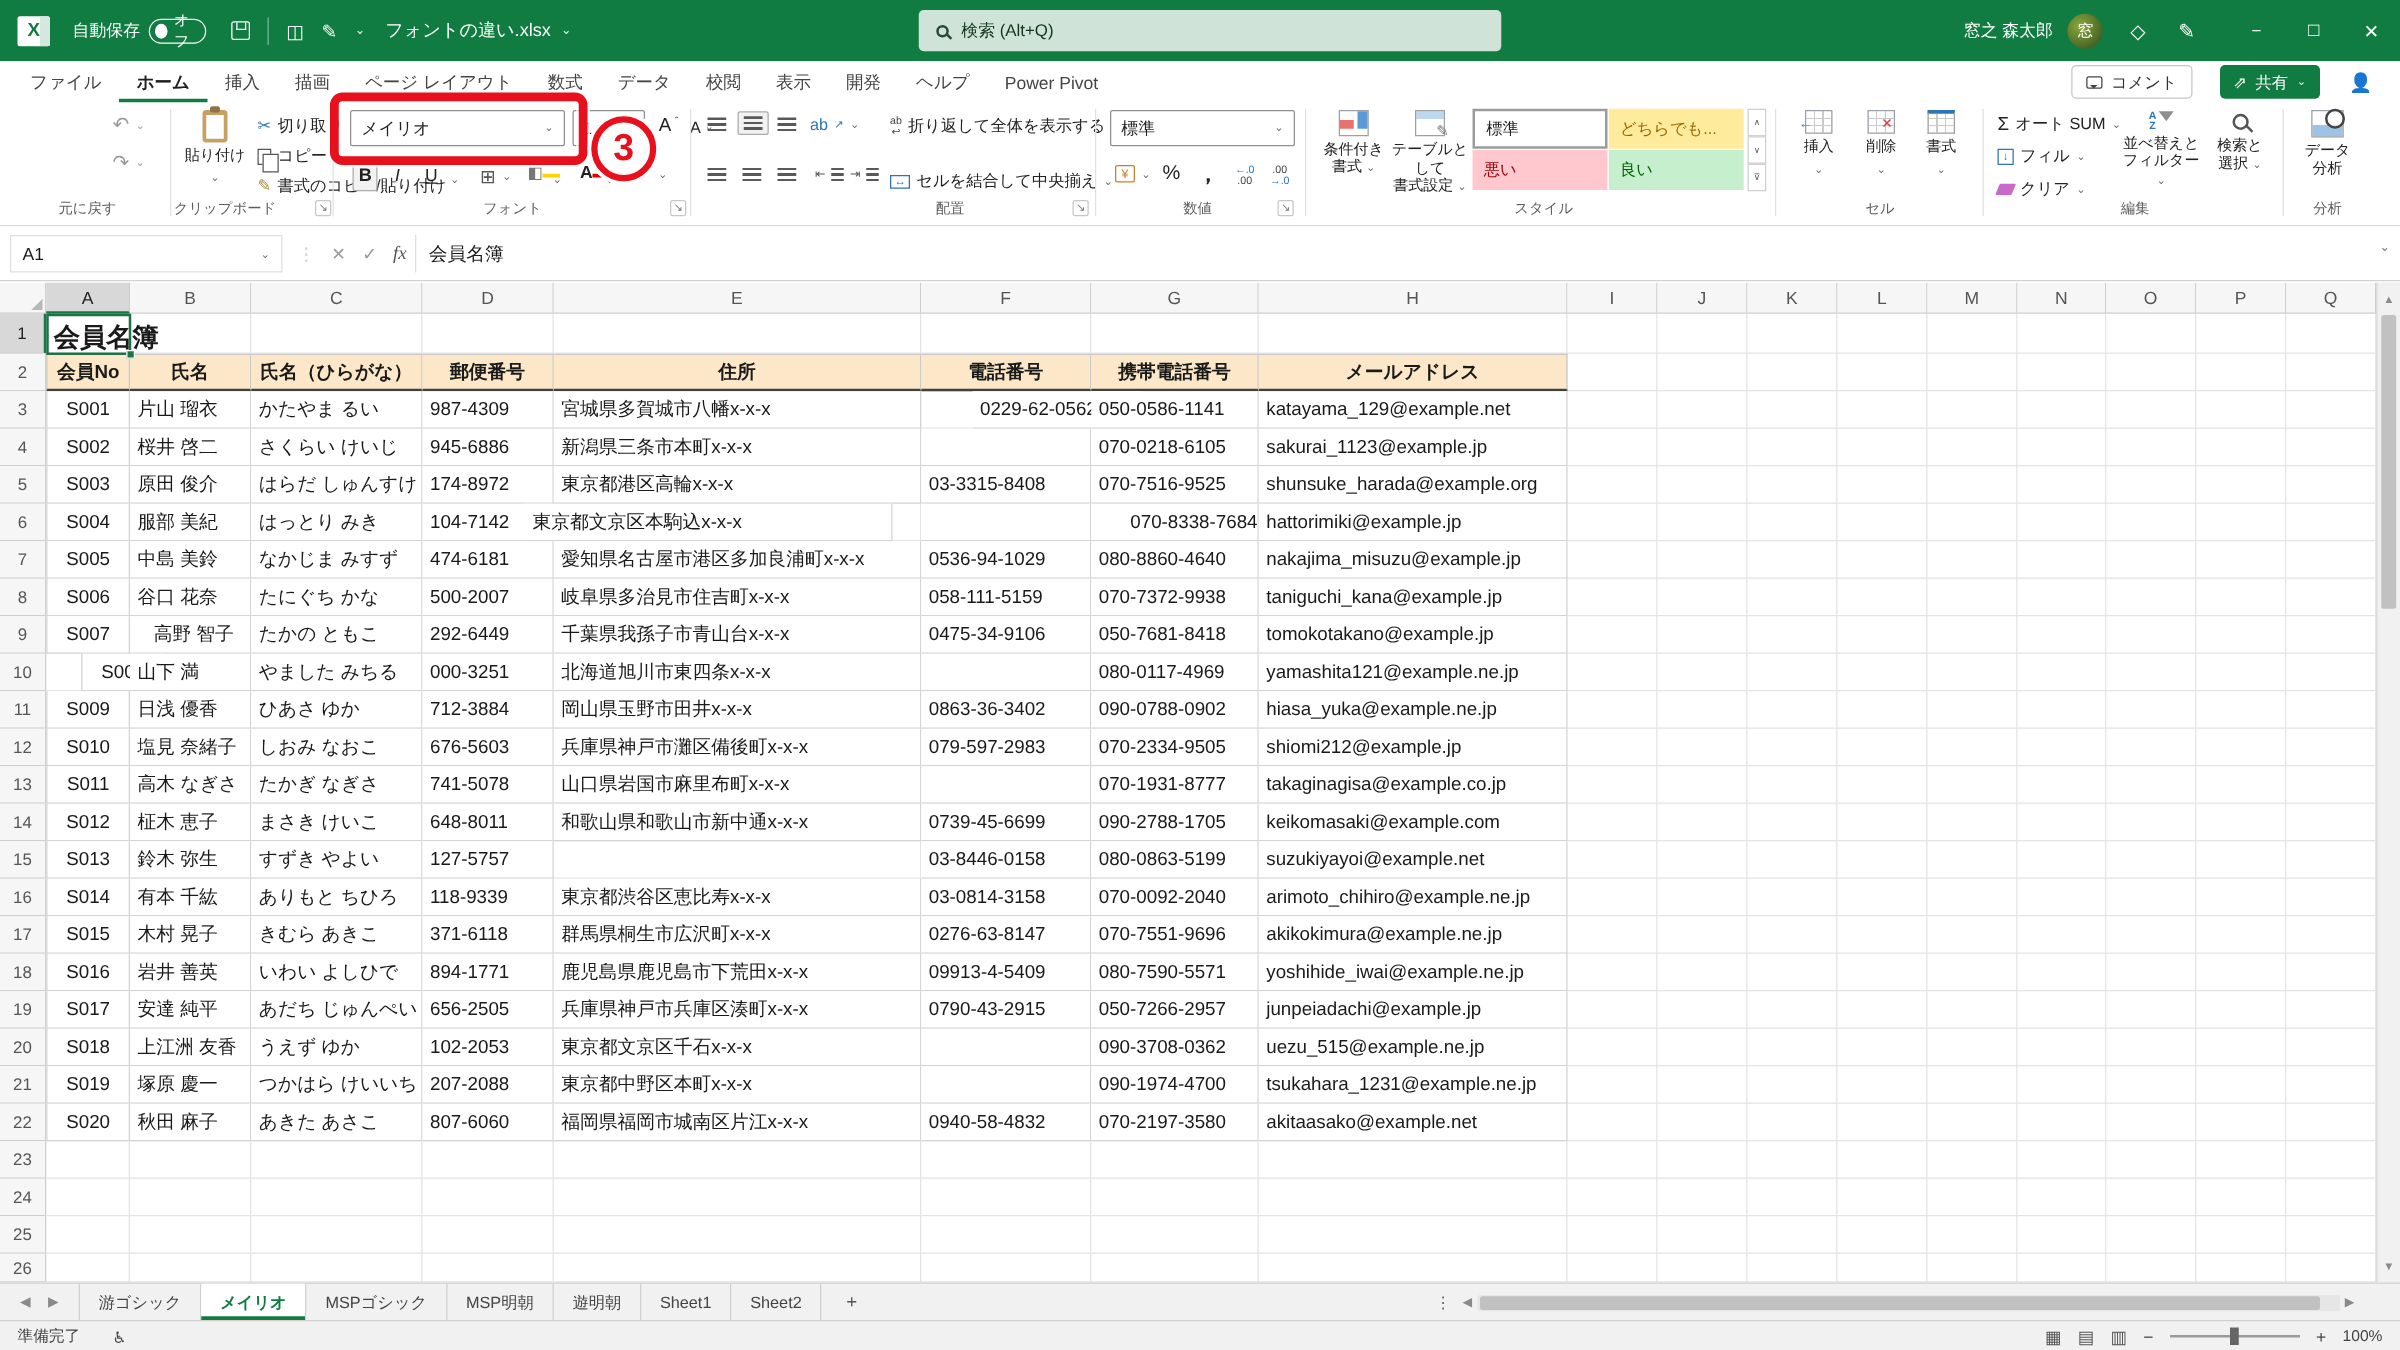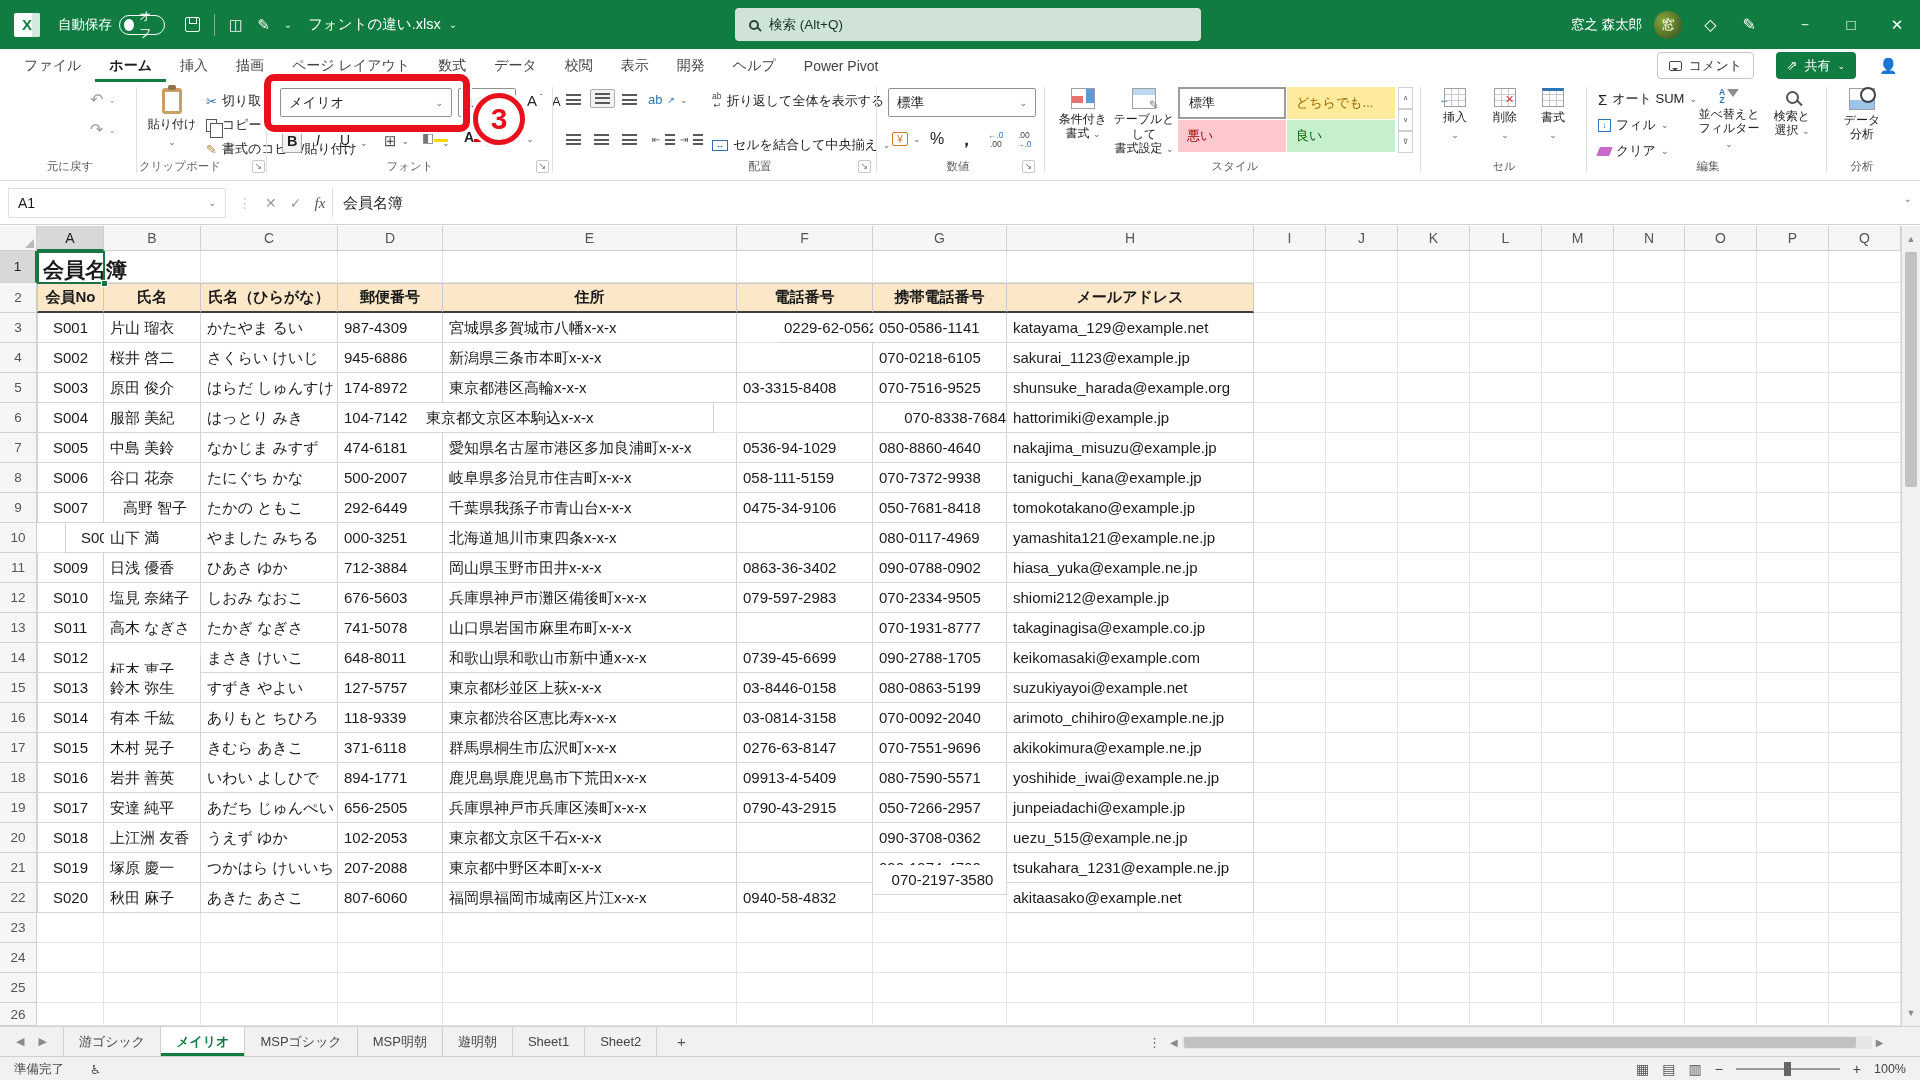--- a/index.html
+++ b/index.html
@@ -632,32 +632,31 @@
       <div class="td" style="left: 1007px; top: 357px; width: 247px; height: 30px;">shiomi212@example.jp</div>
       <div class="td ctr" style="left: 37px; top: 387px; width: 67px; height: 30px; border-left: 1px solid rgb(212, 212, 212);">S011</div>
       <div class="td" style="left: 104px; top: 387px; width: 97px; height: 30px;">高木 なぎさ</div>
       <div class="td" style="left: 201px; top: 387px; width: 137px; height: 30px;">たかぎ なぎさ</div>
       <div class="td" style="left: 338px; top: 387px; width: 105px; height: 30px;">741-5078</div>
       <div class="td" style="left: 443px; top: 387px; width: 294px; height: 30px;">山口県岩国市麻里布町x-x-x</div>
       <div class="td" style="left: 737px; top: 387px; width: 136px; height: 30px;"></div>
       <div class="td" style="left: 873px; top: 387px; width: 134px; height: 30px;">070-1931-8777</div>
       <div class="td" style="left: 1007px; top: 387px; width: 247px; height: 30px;">takaginagisa@example.co.jp</div>
       <div class="td ctr" style="left: 37px; top: 417px; width: 67px; height: 30px; border-left: 1px solid rgb(212, 212, 212);">S012</div>
-      <div class="td" style="left: 104px; top: 429px; width: 97px; height: 30px;">柾木 恵子</div>
+      <div class="td" style="left: 104px; top: 417px; width: 97px; height: 30px;">柾木 恵子</div>
       <div class="td" style="left: 201px; top: 417px; width: 137px; height: 30px;">まさき けいこ</div>
       <div class="td" style="left: 338px; top: 417px; width: 105px; height: 30px;">648-8011</div>
       <div class="td" style="left: 443px; top: 417px; width: 294px; height: 30px;">和歌山県和歌山市新中通x-x-x</div>
       <div class="td" style="left: 737px; top: 417px; width: 136px; height: 30px;">0739-45-6699</div>
       <div class="td" style="left: 873px; top: 417px; width: 134px; height: 30px;">090-2788-1705</div>
       <div class="td" style="left: 1007px; top: 417px; width: 247px; height: 30px;">keikomasaki@example.com</div>
       <div class="td ctr" style="left: 37px; top: 447px; width: 67px; height: 30px; border-left: 1px solid rgb(212, 212, 212);">S013</div>
       <div class="td" style="left: 104px; top: 447px; width: 97px; height: 30px;">鈴木 弥生</div>
       <div class="td" style="left: 201px; top: 447px; width: 137px; height: 30px;">すずき やよい</div>
       <div class="td" style="left: 338px; top: 447px; width: 105px; height: 30px;">127-5757</div>
-      <div class="td" style="left: 443px; top: 447px; width: 294px; height: 30px;">東京都杉並区上荻x-x-x</div>
       <div class="td" style="left: 737px; top: 447px; width: 136px; height: 30px;">03-8446-0158</div>
       <div class="td" style="left: 873px; top: 447px; width: 134px; height: 30px;">080-0863-5199</div>
       <div class="td" style="left: 1007px; top: 447px; width: 247px; height: 30px;">suzukiyayoi@example.net</div>
       <div class="td ctr" style="left: 37px; top: 477px; width: 67px; height: 30px; border-left: 1px solid rgb(212, 212, 212);">S014</div>
       <div class="td" style="left: 104px; top: 477px; width: 97px; height: 30px;">有本 千紘</div>
       <div class="td" style="left: 201px; top: 477px; width: 137px; height: 30px;">ありもと ちひろ</div>
       <div class="td" style="left: 338px; top: 477px; width: 105px; height: 30px;">118-9339</div>
       <div class="td" style="left: 443px; top: 477px; width: 294px; height: 30px;">東京都渋谷区恵比寿x-x-x</div>
       <div class="td" style="left: 737px; top: 477px; width: 136px; height: 30px;">03-0814-3158</div>
       <div class="td" style="left: 873px; top: 477px; width: 134px; height: 30px;">070-0092-2040</div>
@@ -701,21 +700,21 @@
       <div class="td" style="left: 443px; top: 627px; width: 294px; height: 30px;">東京都中野区本町x-x-x</div>
       <div class="td" style="left: 737px; top: 627px; width: 136px; height: 30px;"></div>
       <div class="td" style="left: 873px; top: 627px; width: 134px; height: 30px;">090-1974-4700</div>
       <div class="td" style="left: 1007px; top: 627px; width: 247px; height: 30px;">tsukahara_1231@example.ne.jp</div>
       <div class="td ctr" style="left: 37px; top: 657px; width: 67px; height: 30px; border-left: 1px solid rgb(212, 212, 212);">S020</div>
       <div class="td" style="left: 104px; top: 657px; width: 97px; height: 30px;">秋田 麻子</div>
       <div class="td" style="left: 201px; top: 657px; width: 137px; height: 30px;">あきた あさこ</div>
       <div class="td" style="left: 338px; top: 657px; width: 105px; height: 30px;">807-6060</div>
       <div class="td" style="left: 443px; top: 657px; width: 294px; height: 30px;">福岡県福岡市城南区片江x-x-x</div>
       <div class="td" style="left: 737px; top: 657px; width: 136px; height: 30px;">0940-58-4832</div>
-      <div class="td" style="left: 873px; top: 639px; width: 134px; height: 30px; text-align: center;">070-2197-3580</div>
+      <div class="td" style="left: 873px; top: 657px; width: 134px; height: 30px;">070-2197-3580</div>
       <div class="td" style="left: 1007px; top: 657px; width: 247px; height: 30px;">akitaasako@example.net</div>
       <div class="title-cell">会員名簿</div>
       <div class="sel-a1"></div>
       <div class="sel-handle"></div>
     </div>
 
   <div class="vscroll">
     <span class="varrow" style="top:2px">▲</span>
     <span class="vthumb"></span>
     <span class="varrow" style="bottom:2px">▼</span>

